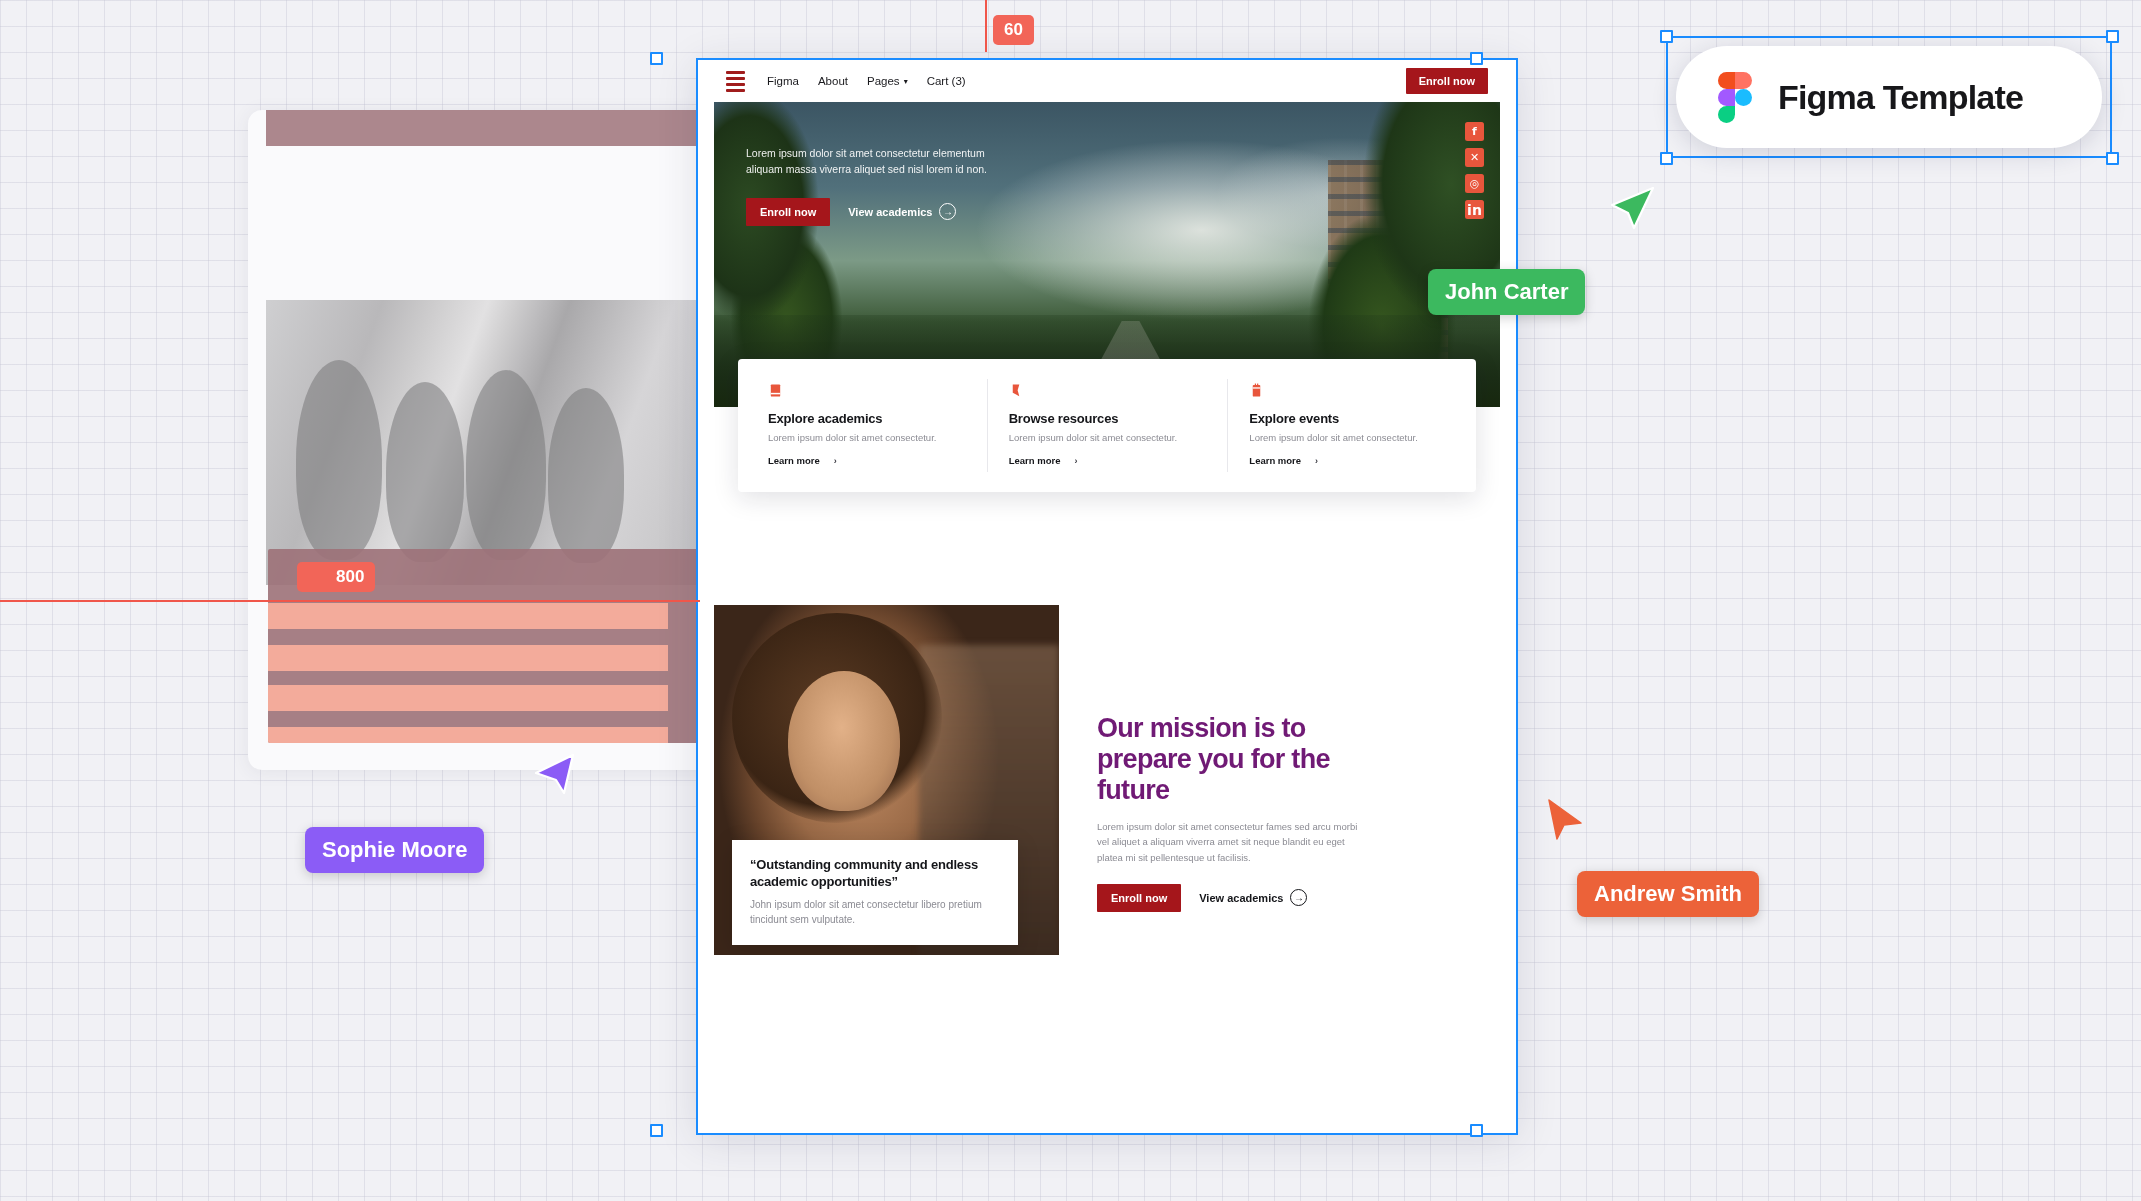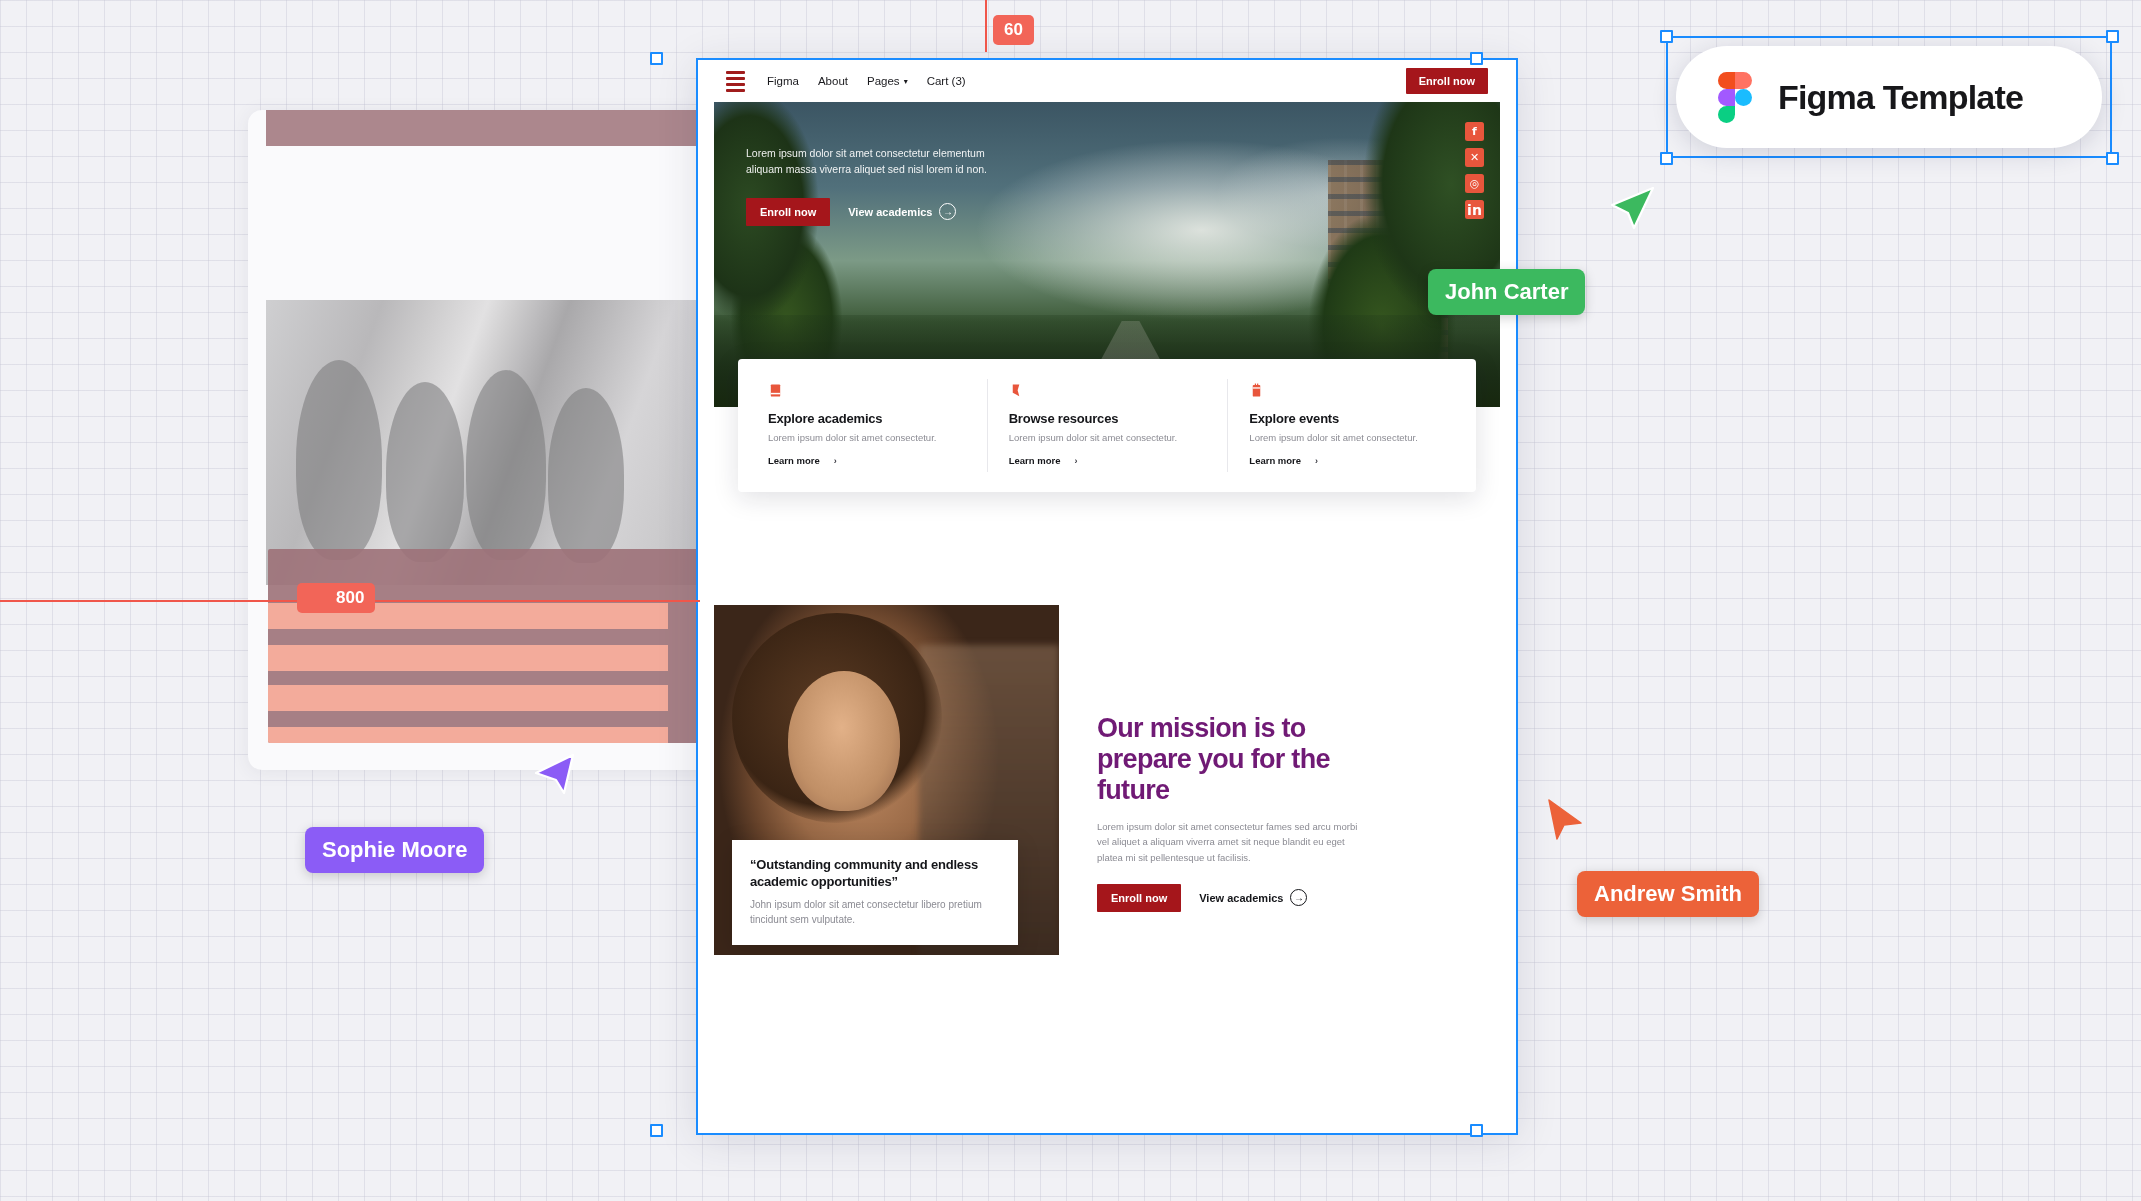--- a/index.html
+++ b/index.html
@@ -520,21 +520,21 @@
       <span class="f-mr"></span>
     <span class="f-bl"></span>
   </div>
   <div class="ftext">Figma Template</div>
 </div>
 
 <div class="vline" style="left:985px;top:0px;height:52px;"></div>
 <div class="measure" style="left:993px;top:15px;">60</div>
 
 <div class="hline" style="left:0px;top:600px;width:700px;"></div>
-<div class="measure" style="left:297px;top:583px;padding-left:39px;">800</div>
+<div class="measure" style="left:297px;top:562px;padding-left:39px;">800</div>
 
 <div class="cursor" style="left:533px;top:752px;">
   <svg width="46" height="46" viewBox="0 0 46 46">
     <path d="M3 21 L40 3 L31 41 L23 28 Z" fill="#8b5cf6" stroke="#fff" stroke-width="2.2" stroke-linejoin="round"></path>
   </svg>
 </div>
 <div class="cursorlabel" style="left:305px;top:827px;background:#8b5cf6;">Sophie Moore</div>
 
 <div class="cursor" style="left:1608px;top:183px;">
   <svg width="50" height="50" viewBox="0 0 50 50">

